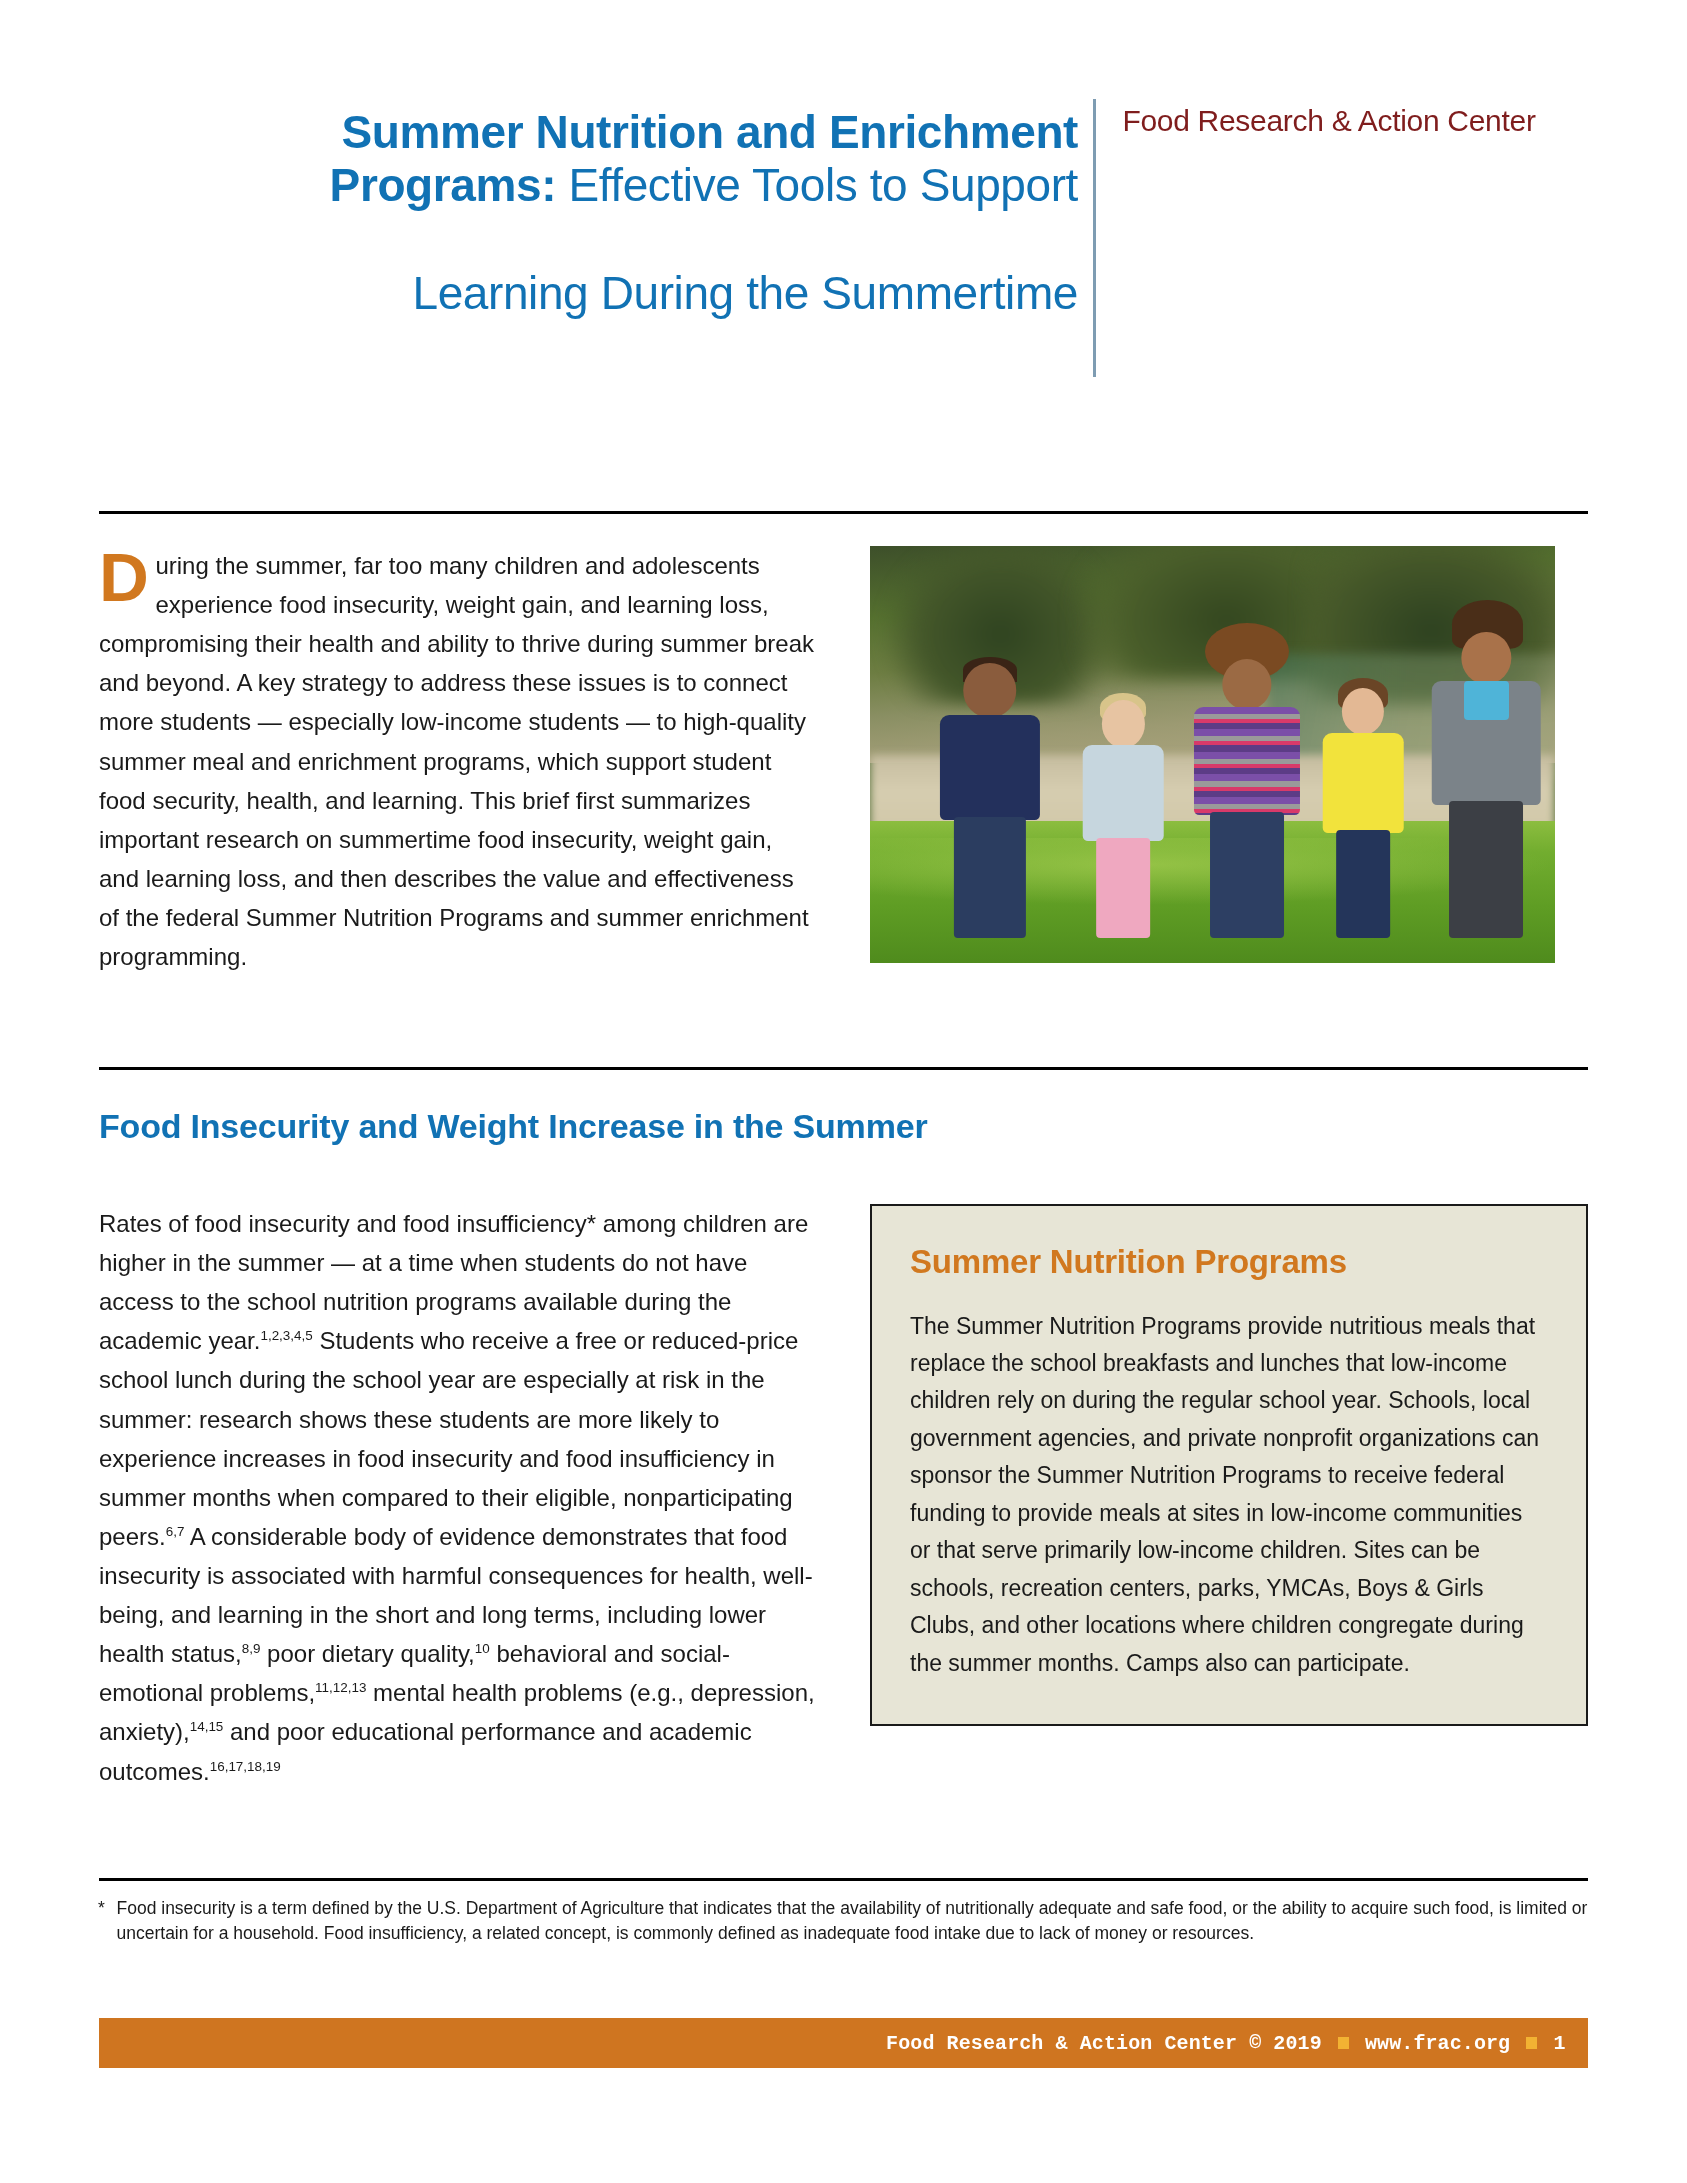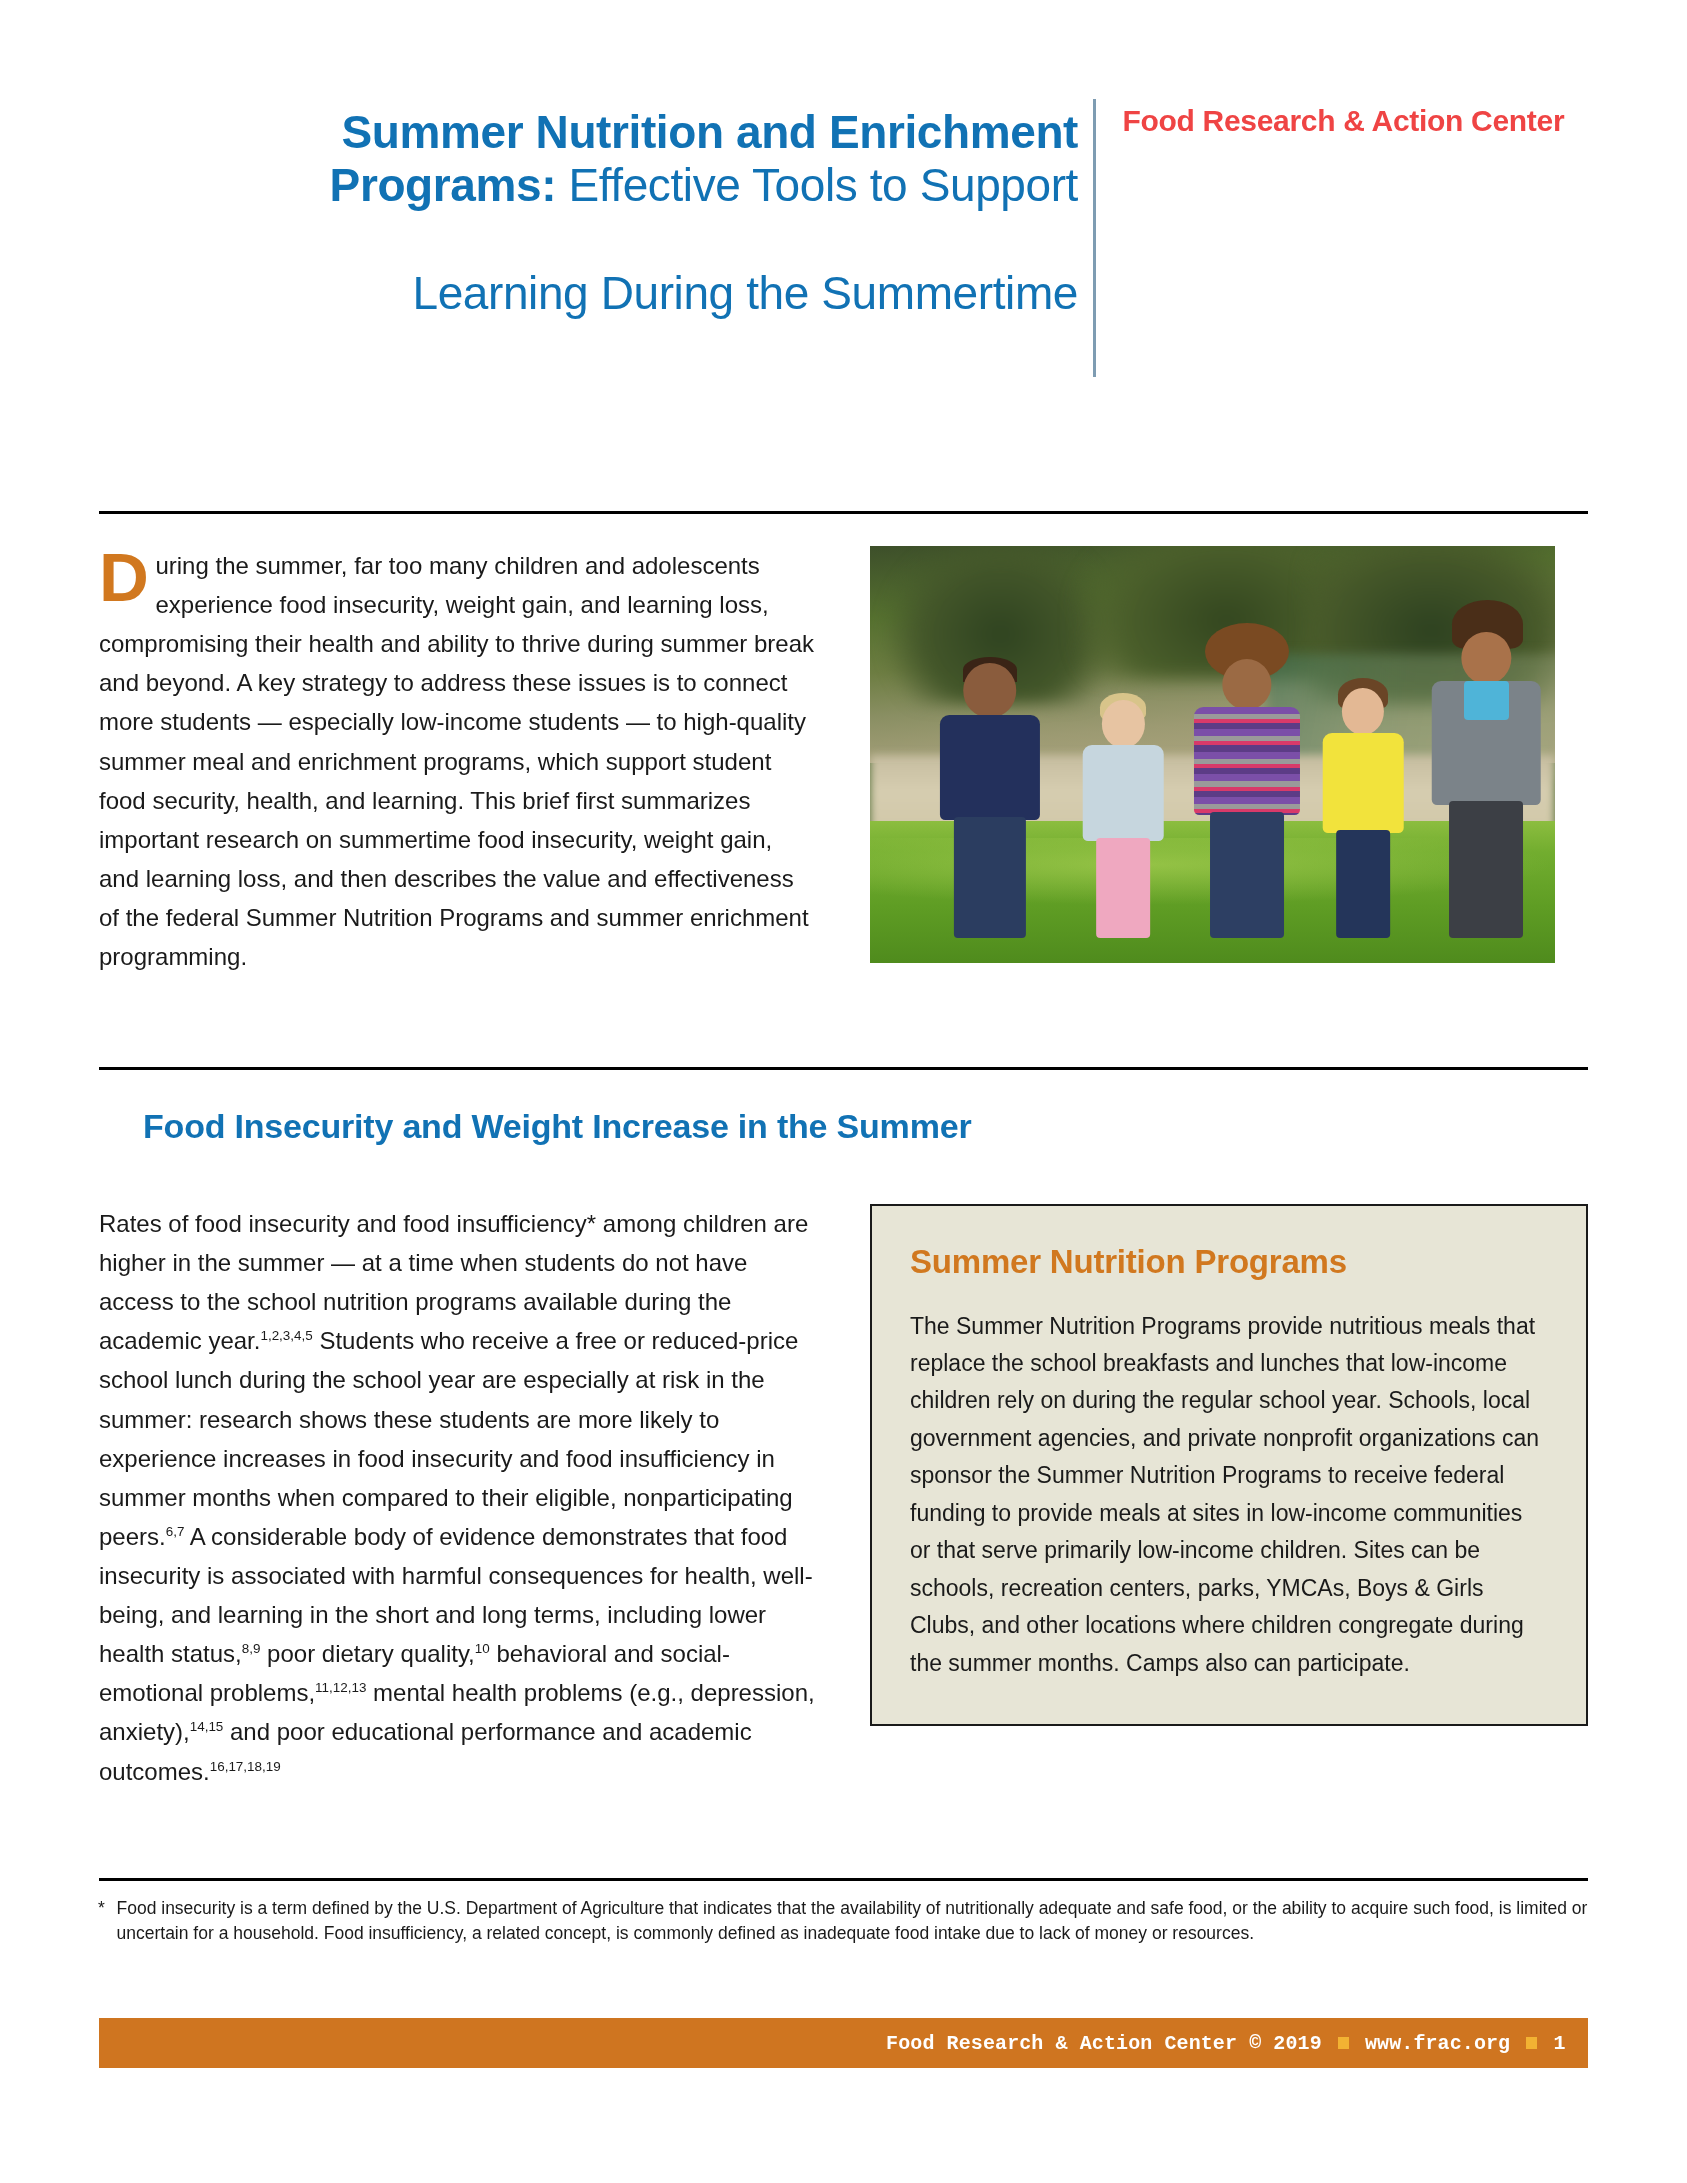--- a/index.html
+++ b/index.html
@@ -69,22 +69,22 @@
     letter-spacing: -2.6px;
     font-family: "Liberation Sans", sans-serif;
     white-space: nowrap;
   }
   .logo-f { color: #17a04a; }
   .logo-r { color: #7e9cb2; }
   .logo-a { color: #d1781f; }
   .logo-c { color: #0f72b5; }
   .logo-tagline {
     font-size: 30px;
-    font-weight: 700;
-    color: #ef4444;
+    font-weight: 400;
+    color: #7f1d1d;
     letter-spacing: -0.3px;
     margin-top: 4px;
     white-space: nowrap;
   }
 
   
   .rule {
     position: absolute;
     left: 99px;
     width: 1489px;
@@ -209,21 +209,20 @@
 
   
   .section-heading {
     position: absolute;
     left: 99px;
     top: 1107px;
     font-size: 34px;
     font-weight: 700;
     color: #1172b4;
     letter-spacing: -0.2px;
-    margin-left: 44px;
   }
 
   
   .content-wrap {
     position: absolute;
     left: 99px;
     top: 1204px;
     width: 1489px;
     display: flex;
     flex-direction: row;

